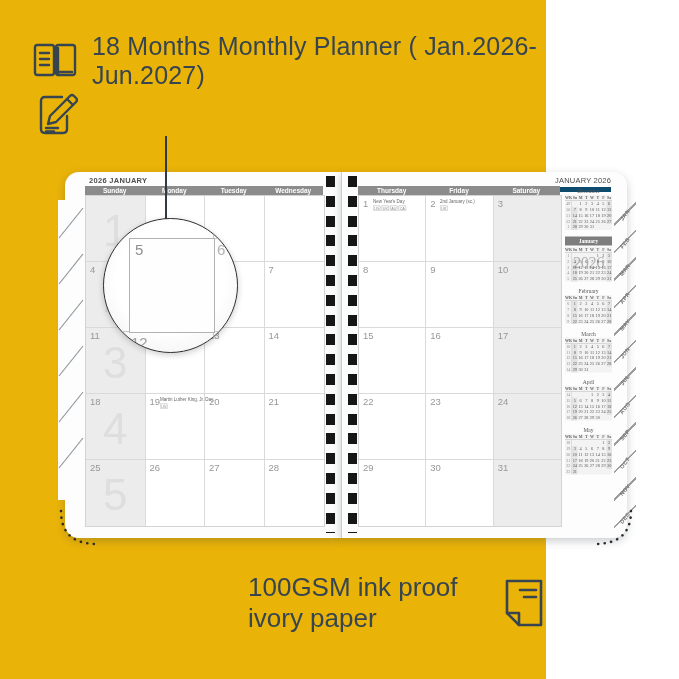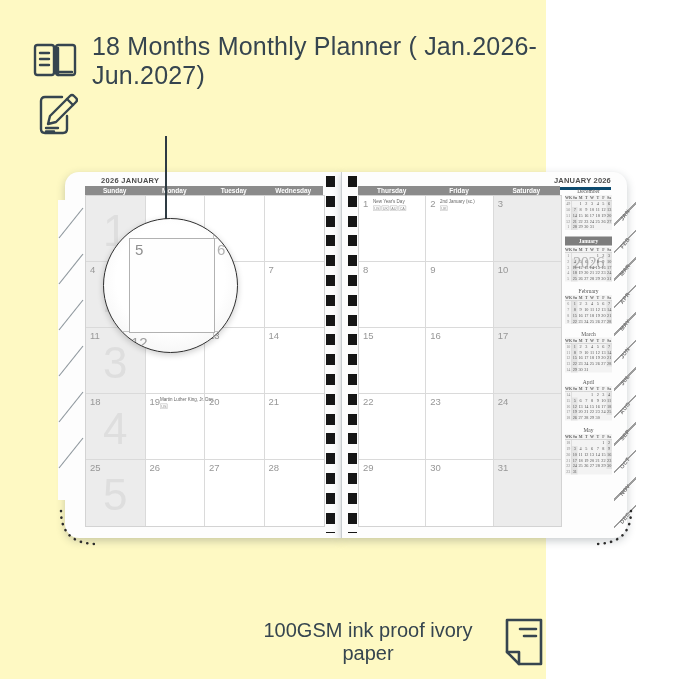--- a/index.html
+++ b/index.html
@@ -1,43 +1,43 @@
 <!DOCTYPE html>
 <html><head>
 <meta charset="utf-8">
 <style>
   html,body{margin:0;padding:0;}
   body{width:679px;height:679px;overflow:hidden;font-family:"Liberation Sans","DejaVu Sans",sans-serif;}
-  .stage{position:relative;width:546px;height:679px;background:#fef9c3;}
+  .stage{position:relative;width:546px;height:679px;background:#eab308;}
 
   
   .feature{position:absolute;display:flex;align-items:center;gap:14px;color:#36454f;}
   .f1{left:32px;top:32px;font-size:25px;font-weight:500;letter-spacing:.2px;}
   .f2{left:34px;top:88px;font-size:24px;font-weight:500;letter-spacing:.2px;}
-  .f3{left:248px;top:616px;font-size:20px;font-weight:500;text-align:center;}
+  .f3{left:248px;top:572px;font-size:26px;font-weight:500;}
   .feature svg{flex:0 0 auto;}
 
   .callout-line{position:absolute;left:165px;top:136px;width:2px;height:84px;background:#2e3b43;z-index:6;}
 
   
   .planner{position:absolute;left:65px;top:172px;width:562px;height:366px;}
   .page{position:absolute;top:0;bottom:0;background:#fdfdfd;box-shadow:0 3px 8px rgba(40,55,65,.25);}
   .page-left{left:0;width:276px;border-radius:14px 0 0 14px;}
   .page-right{left:276px;width:286px;border-radius:0 14px 14px 0;}
   .seam{position:absolute;left:276px;top:0;bottom:0;width:1px;background:#c9cdd0;z-index:2;}
 
   
   .coil{position:absolute;top:4px;bottom:5px;width:9px;z-index:3;
         background:repeating-linear-gradient(to bottom,#161616 0 11px,transparent 11px 19.8px);}
   .coil-l{left:261px;} .coil-r{left:283px;}
 
   
-  .lp-title{position:absolute;left:36px;top:4px;font-size:7.5px;font-weight:bold;color:#4d4d4d;letter-spacing:.3px;}
-  .rp-title{position:absolute;left:212px;width:58px;top:4px;text-align:right;font-size:7.5px;font-weight:bold;color:#4d4d4d;
-            border-bottom:3px solid #0c4a6e;padding-bottom:2px;letter-spacing:.2px;}
+  .lp-title{position:absolute;left:24px;top:4px;font-size:7.5px;font-weight:bold;color:#4d4d4d;letter-spacing:.3px;}
+  .rp-title{position:absolute;left:212px;width:58px;top:4px;text-align:right;font-size:7.5px;font-weight:normal;color:#4d4d4d;
+            border-bottom:5px solid #0c4a6e;padding-bottom:2px;letter-spacing:.2px;}
 
   
   .dhead{position:absolute;top:14px;height:9px;display:grid;background:#8b8b8b;z-index:1;}
   .lp-head{left:20px;width:238px;grid-template-columns:repeat(4,1fr);}
   .rp-head{left:17px;width:202px;grid-template-columns:repeat(3,1fr);}
   .dh{color:#fff;font-size:6.5px;font-weight:bold;text-align:center;line-height:9.5px;}
 
   
   .grid{position:absolute;top:23px;height:330px;display:grid;border:1px solid #d3d3d3;background:#fff;}
   .lp-grid{left:20px;width:238px;grid-template-columns:repeat(4,1fr);grid-template-rows:repeat(5,1fr);}

